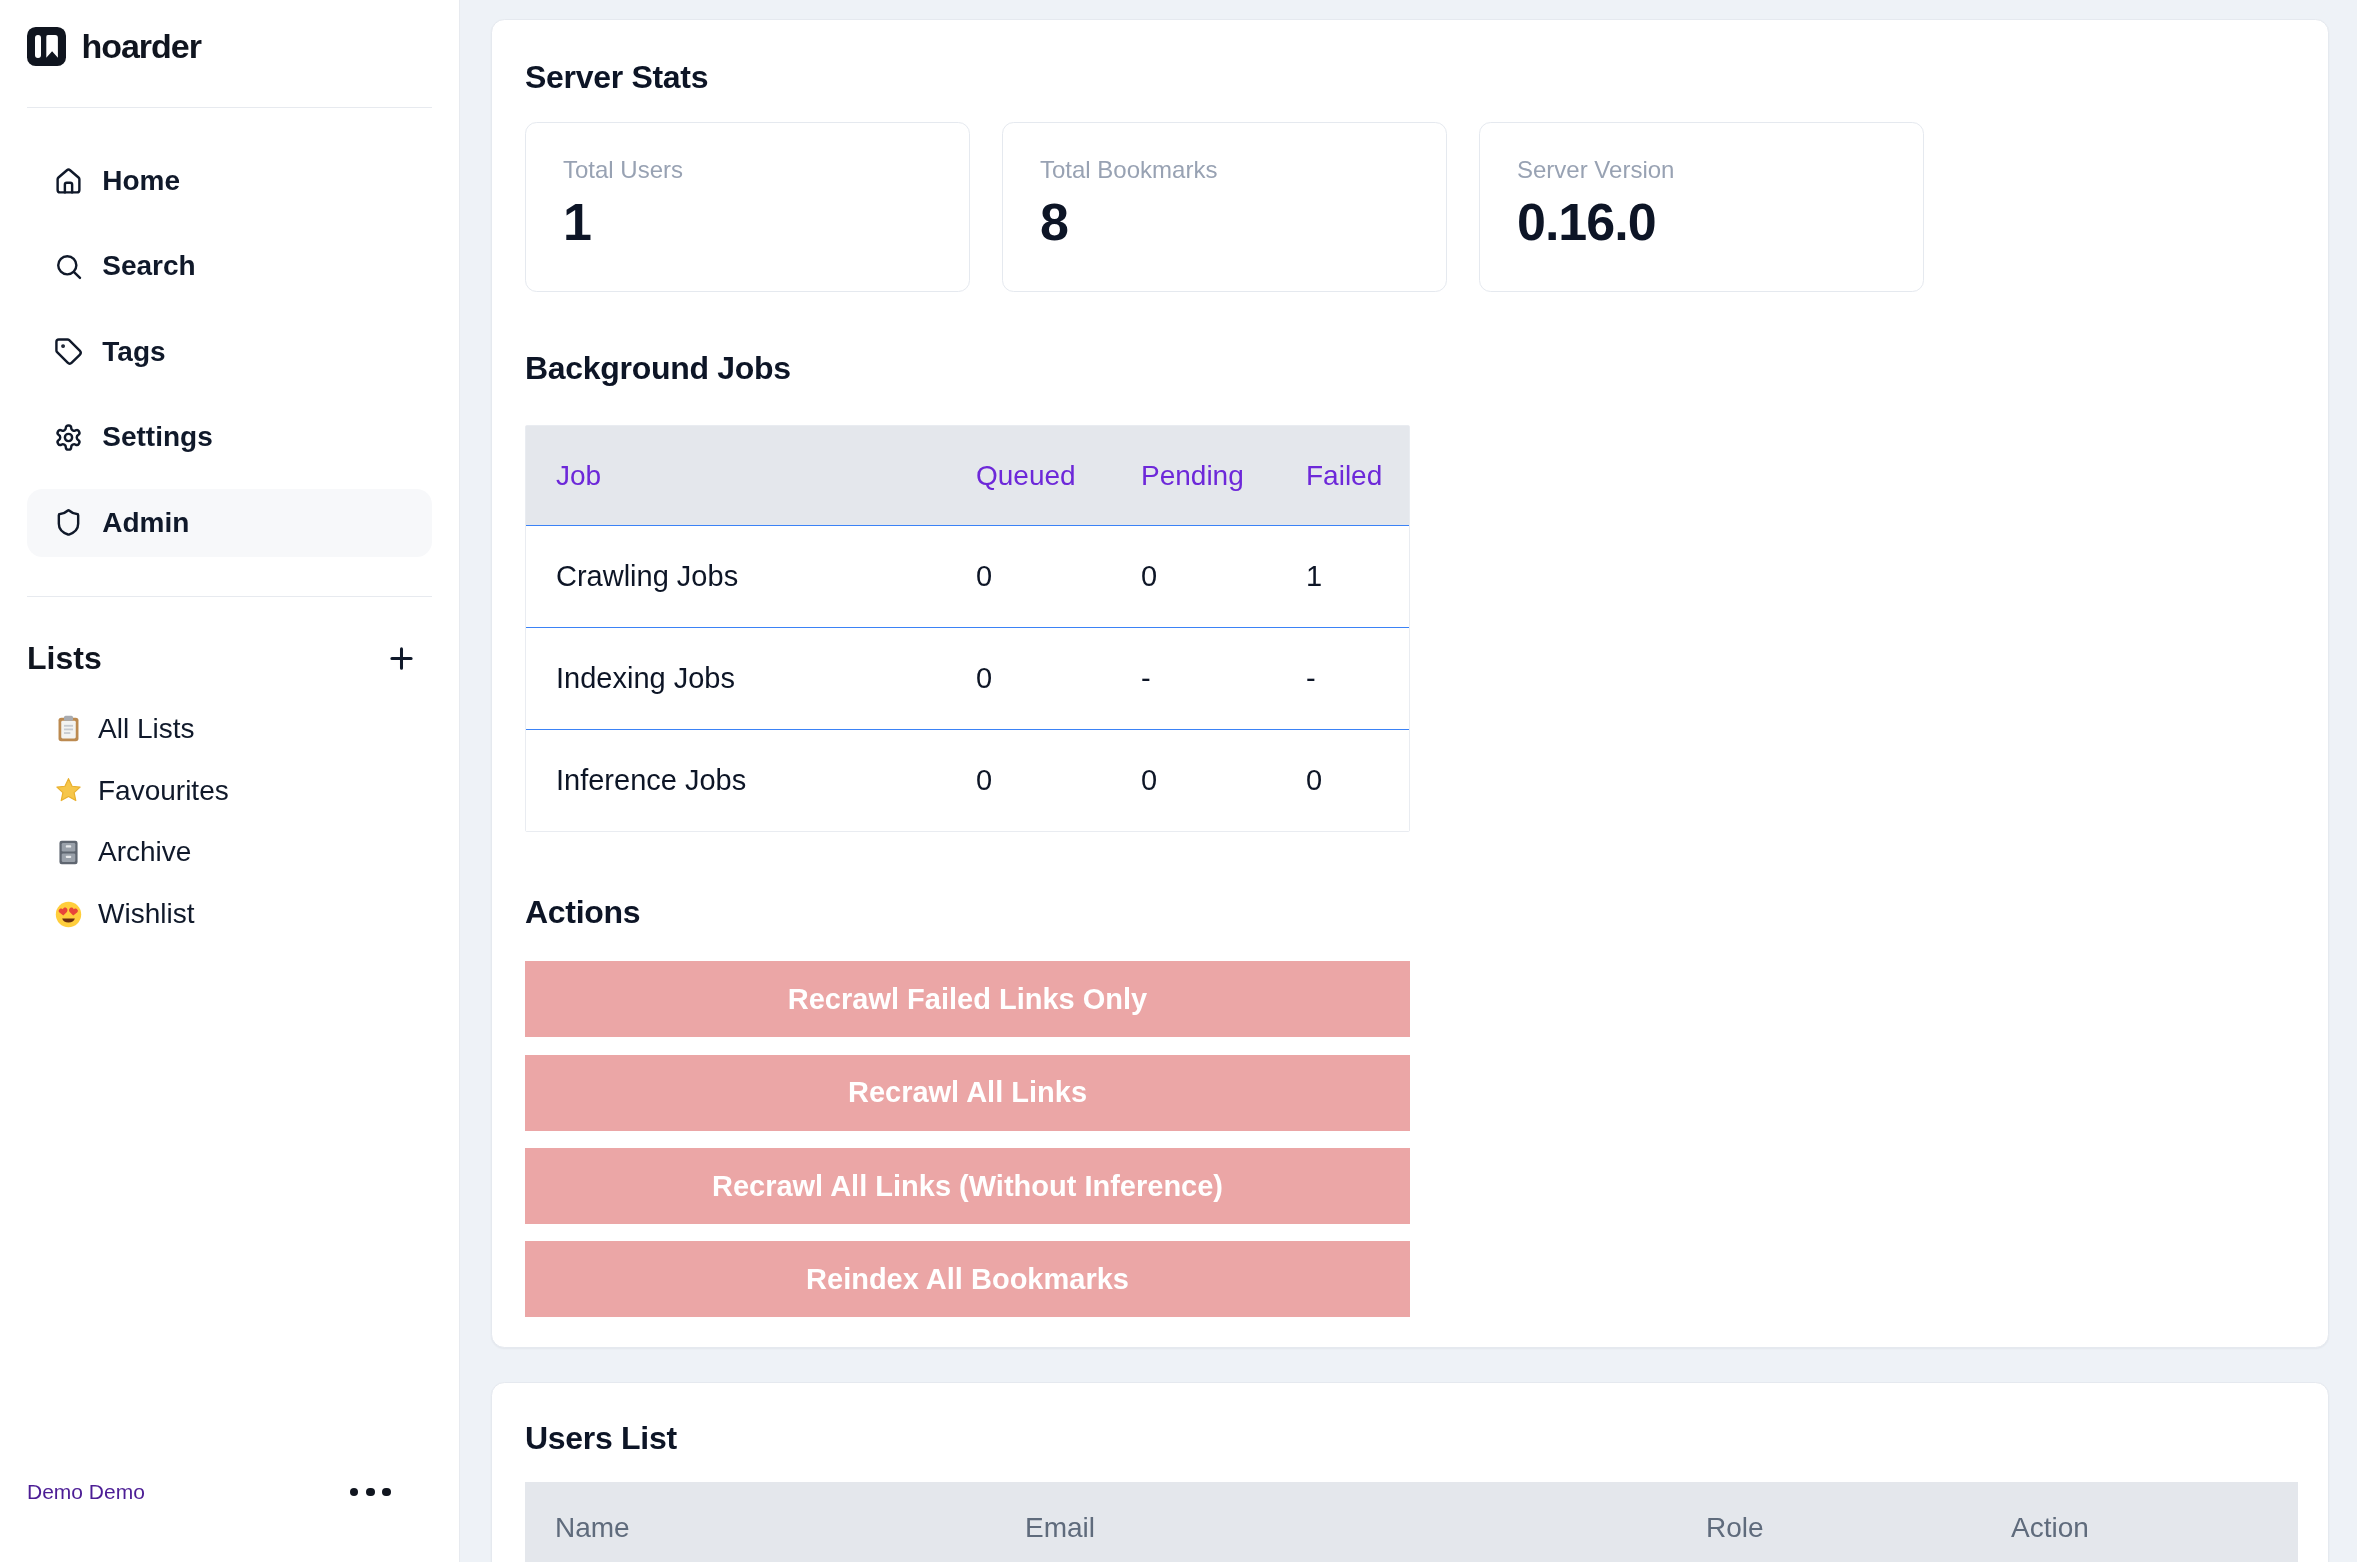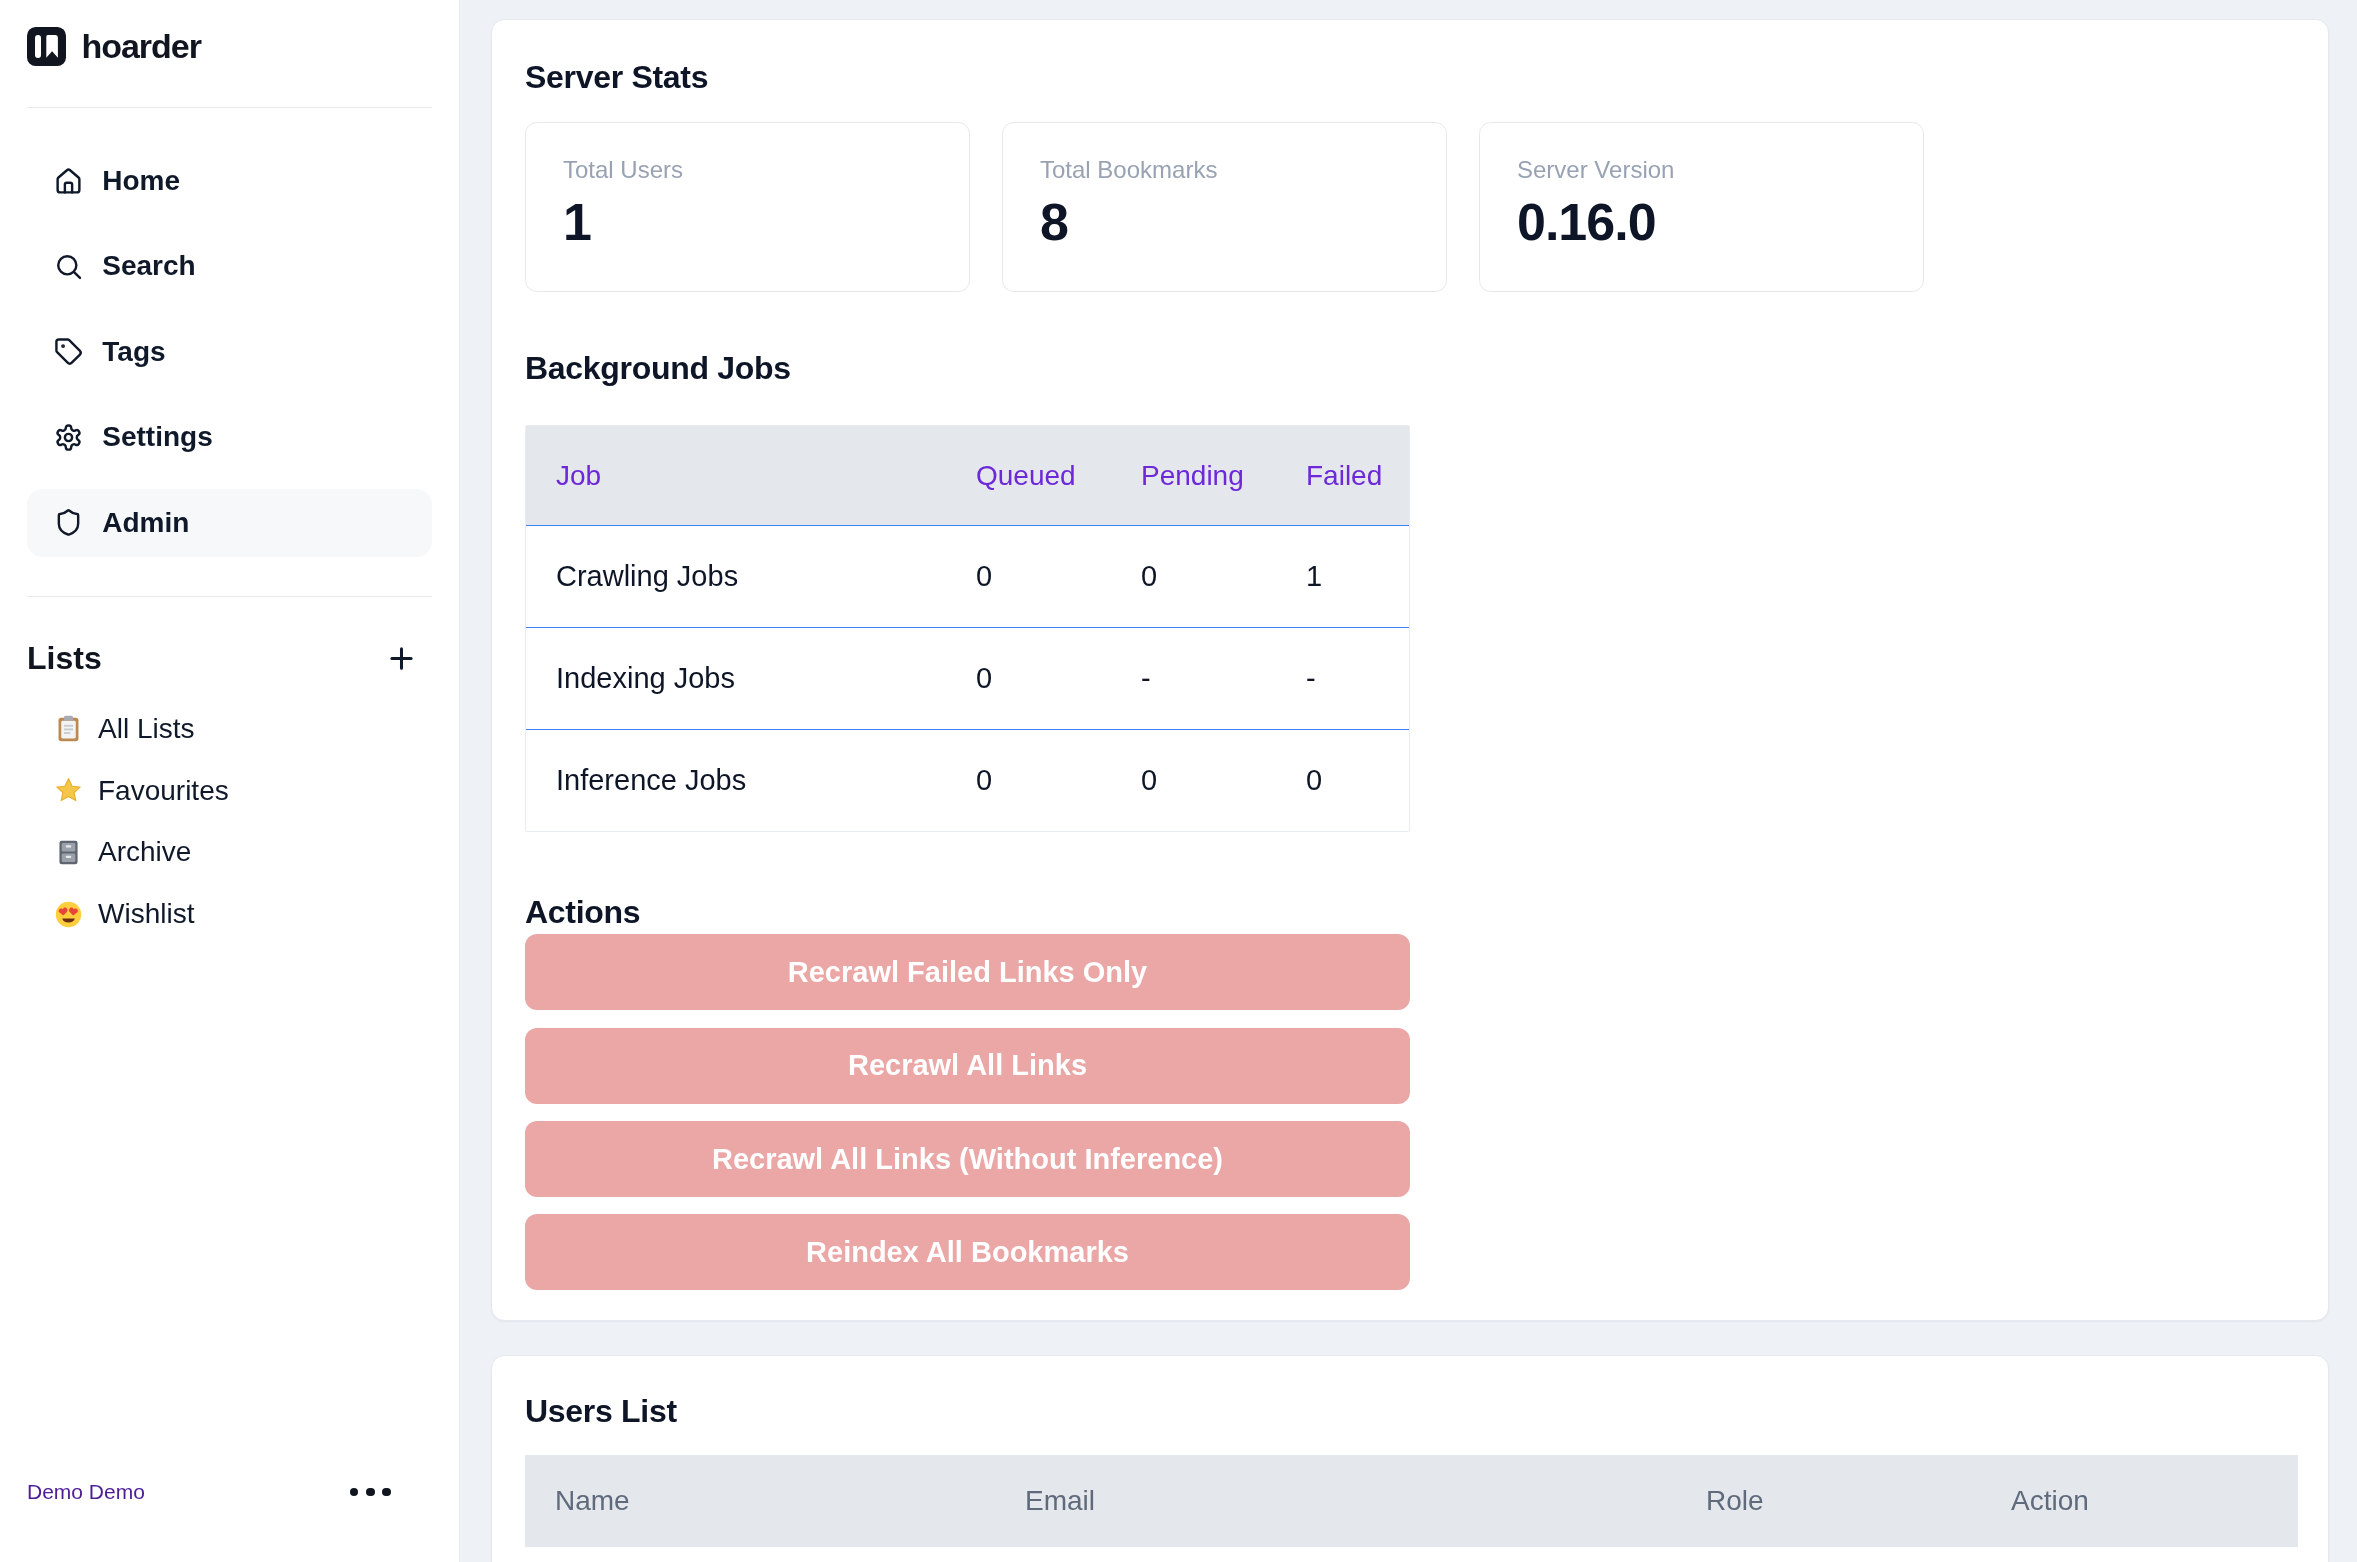--- a/index.html
+++ b/index.html
@@ -63,23 +63,23 @@
   .jobs-wrap { width:885px; border:1px solid #e9ecf1; border-radius:1.9px; }
   table { border-collapse:collapse; table-layout:fixed; }
   .jobs-table { width:100%; }
   .jobs-table col.c-job { width:450px; } .jobs-table col.c-q { width:165px; }
   .jobs-table col.c-p { width:165px; }  .jobs-table col.c-f { width:auto; }
   .jobs-table th { background:#e4e7ec; height:99px; text-align:left; font-size:28px; font-weight:400; color:#6d28d9; }
   .jobs-table th:first-child, .jobs-table td:first-child { padding-left:30px; }
   .jobs-table td { height:102px; font-size:29px; font-weight:400; color:#0d1526; background:#fff;
                    border-top:1px solid #3b82f6; }
 
-  .h-actions { margin-top:58px; }
+  .h-actions { margin-top:58px; margin-bottom:27px; }
   .actions-col { display:flex; flex-direction:column; gap:17.4px; width:885px; }
-  .action-btn { height:76px; border:none; border-radius:12px; background:#eba6a6; color:#ffffff;
+  .action-btn { height:76px; border:none; border-radius:0; background:#eba6a6; color:#ffffff;
                 font-size:29px; font-weight:600; font-family:inherit; cursor:pointer; }
 
   .card-users { margin-top:34px; padding:33px 33px 0 33px; height:415px; }
   .h-users { margin-bottom:22px; }
   .users-table { width:1773px; }
   .users-table col.c-name { width:500px; }  .users-table col.c-email { width:681px; }
   .users-table col.c-role { width:305px; }  .users-table col.c-action { width:auto; }
   .users-table th { background:#e4e7ec; height:92px; text-align:left; font-size:28px; font-weight:500; color:#5f6b7c; }
   .users-table th:first-child { padding-left:30px; }
 </style>

